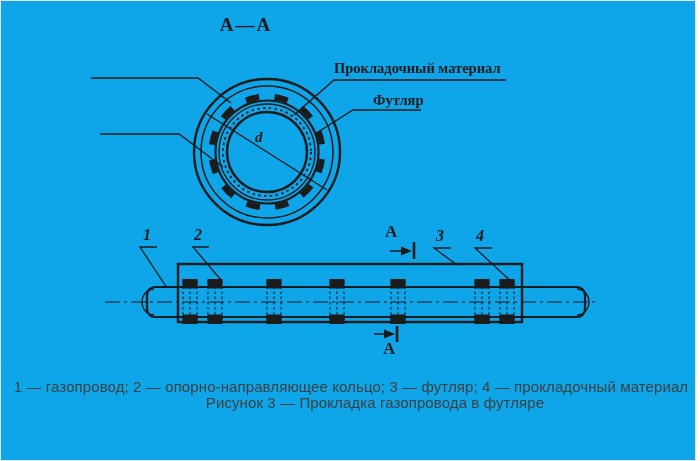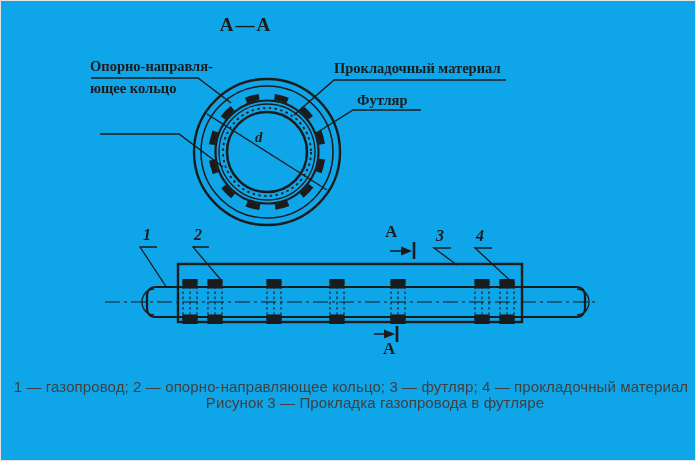--- a/index.html
+++ b/index.html
@@ -118,28 +118,24 @@
       <g>
         <line class="s" x1="396" y1="325" x2="396" y2="341" stroke-width="2.6"></line>
         <line class="s" x1="373" y1="333" x2="392" y2="333" stroke-width="1.5"></line>
         <polygon class="f" points="383,328.5 394,333 383,337.5"></polygon>
       </g>
     </g>
   </svg>
 
   <div class="t title" style="left:202px;top:13px;width:86px;">А—А</div>
 
-  <div class="t lbl" style="left:89px;top:54px;">
-    <div>Опорно-направля-</div>
-    <div>ющее кольцо</div>
-  </div>
 
   <div class="t lbl" style="left:333px;top:56px;font-family:Liberation Serif, serif;">Прокладочный материал</div>
 
-  <div class="t lbl" style="left:356px;top:88px;">Футляр</div>
+  <div class="t lbl" style="left:372px;top:88px;">Футляр</div>
 
 
   <div class="t dlab" style="left:254px;top:128px;">d</div>
 
   <div class="t num" style="left:142px;top:225px;">1</div>
   <div class="t num" style="left:193px;top:225px;">2</div>
   <div class="t num" style="left:435px;top:226px;">3</div>
   <div class="t num" style="left:475px;top:226px;">4</div>
 
   <div class="t sec" style="left:384px;top:221px;">А</div>

